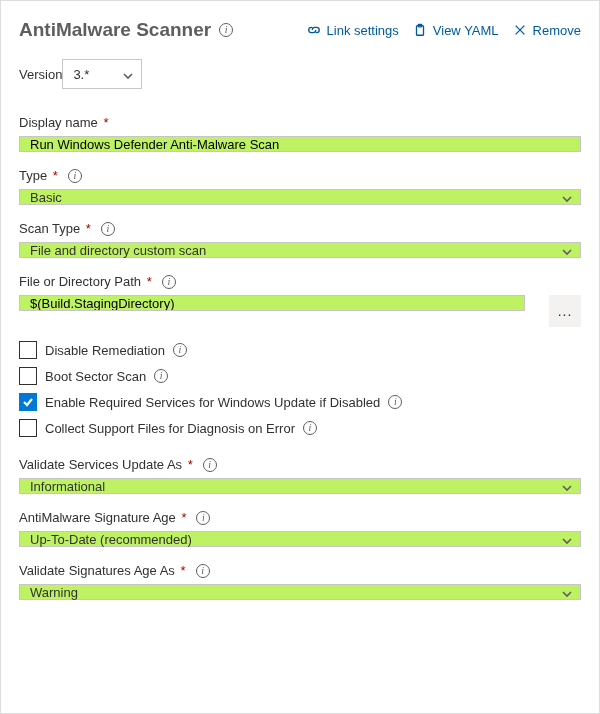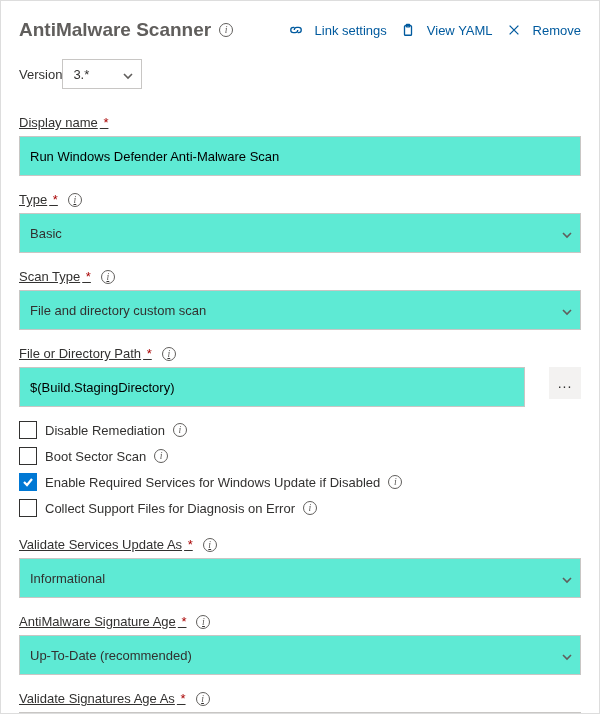--- a/index.html
+++ b/index.html
@@ -40,21 +40,21 @@
     font-style: italic;
     font-family: Georgia, serif;
     color: #605e5c;
     line-height: 1;
     cursor: pointer;
   }
   .actions { display: flex; gap: 14px; align-items: center; }
   .action-link {
     display: flex;
     align-items: center;
-    gap: 12px;
+    gap: 6px;
     color: #005a9e;
     font-size: 13px;
     cursor: pointer;
     justify-content: space-between;
   }
   .action-link svg { width: 14px; height: 14px; fill: none; stroke: #005a9e; stroke-width: 1.5; }
   .version-row {
     display: flex;
     align-items: center;
     gap: 0;
@@ -81,31 +81,30 @@
     pointer-events: none;
   }
   .chevron svg { width: 10px; height: 10px; stroke: #605e5c; fill: none; stroke-width: 1.6; }
   .field { margin-bottom: 16px; }
   .field-label {
     display: flex;
     align-items: center;
     gap: 10px;
     margin-bottom: 6px;
     font-size: 13px;
-    text-decoration: underline;
   }
   .req { color: #a80000; margin-left: 2px; }
   .text-input, .select-input {
     width: 100%;
-    height: 40px;
+    height: 16px;
     border: 1px solid #c8c6c4;
     padding: 0 10px;
     font-size: 13px;
     font-family: inherit;
-    background: #5eead4;
+    background: #bef264;
     position: relative;
     display: flex;
     align-items: center;
   }
   .select-input { cursor: pointer; }
   .row-with-button { display: flex; gap: 24px; align-items: stretch; }
   .row-with-button .text-input { flex: 1; }
   .more-btn {
     width: 32px; height: 32px;
     background: #f3f2f1;

